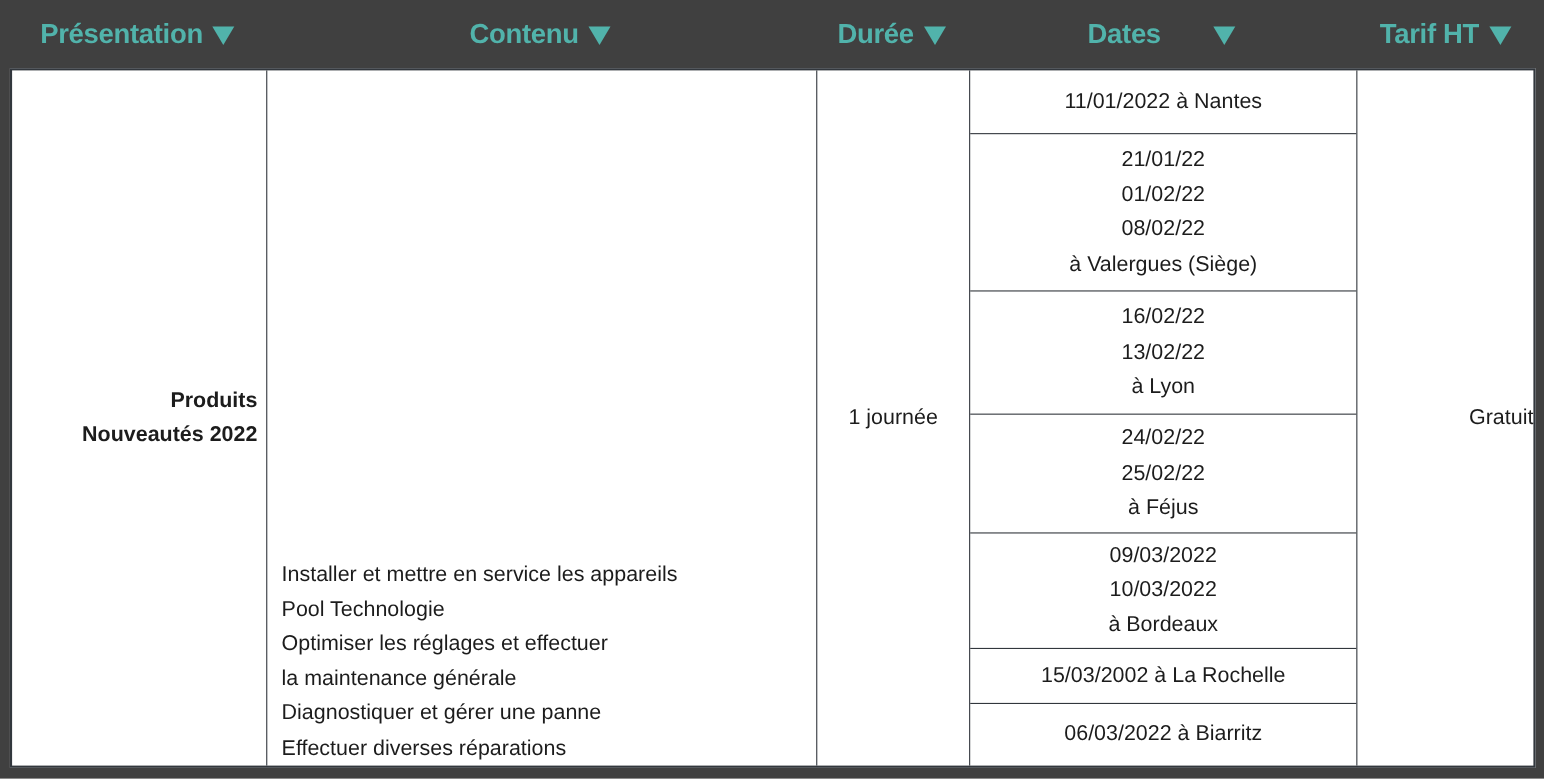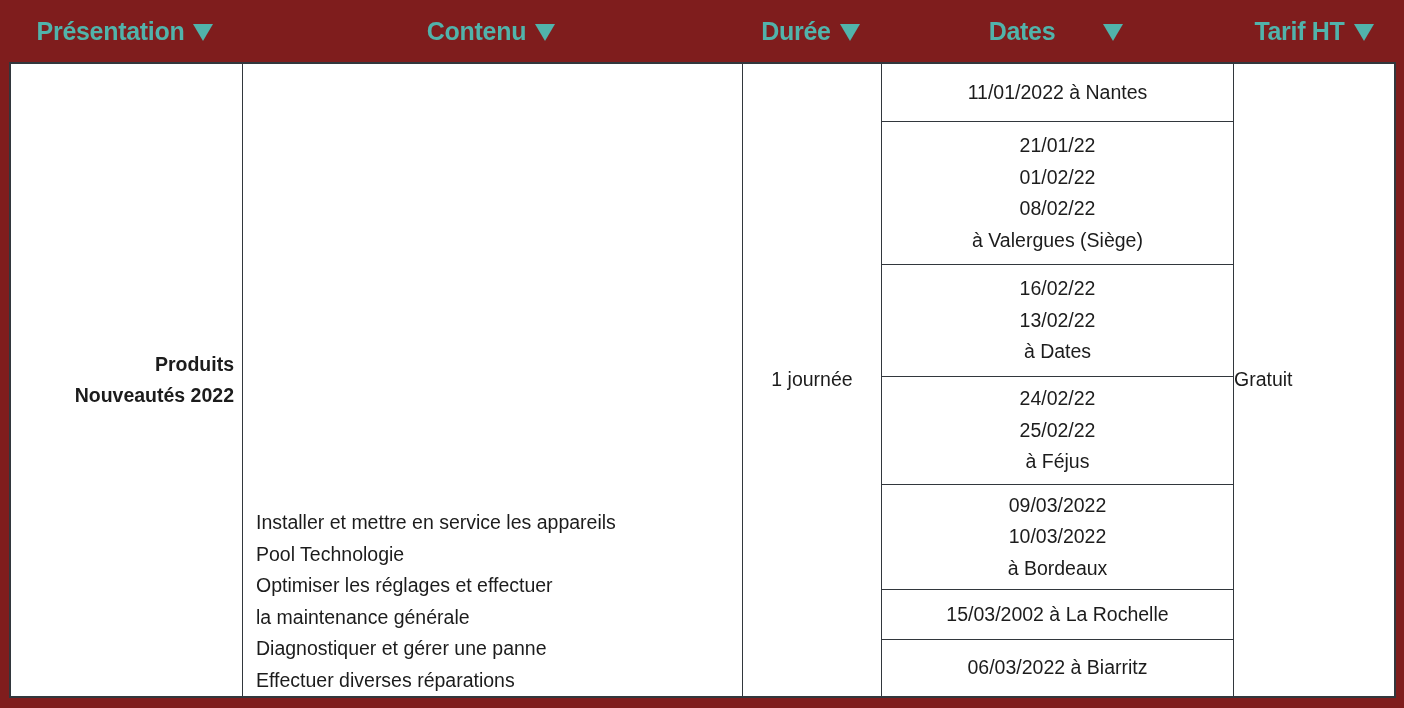--- a/index.html
+++ b/index.html
@@ -8,21 +8,21 @@
     --text:#1c1c1c;
   }
   *{box-sizing:border-box;margin:0;padding:0;}
   html,body{background:#ffffff;}
   body{
     width:1404px;height:708px;
     font-family:"Liberation Sans","DejaVu Sans",sans-serif;
     color:var(--text);
     overflow:hidden;
   }
-  .page{position:relative;width:1404px;height:708px;background:#7f1d1d;}
+  .page{position:relative;width:1404px;height:708px;background:#404040;}
 
   
   .header-row{
     display:flex;
     margin-left:9px;
     width:1387px;
     height:62px;
   }
   .hcell{
     display:flex;
@@ -61,21 +61,21 @@
   .col{
     border-right:1px solid var(--border);
     display:flex;
     flex-direction:column;
   }
   .col:last-child{border-right:none;}
   .col-presentation{width:232px;justify-content:center;}
   .col-contenu{width:500px;justify-content:flex-end;}
   .col-duree{width:139px;justify-content:center;align-items:center;}
   .col-dates{width:352px;}
-  .col-tarif{flex:1;justify-content:center;align-items:flex-start;}
+  .col-tarif{flex:1;justify-content:center;align-items:flex-end;}
 
   .cell-text{
     font-size:19.5px;
     line-height:31.5px;
   }
   .col-presentation .cell-text{
     font-weight:bold;
     padding-left:19px;
     padding-right:8px;
     text-align:right;
@@ -162,21 +162,21 @@
       </div>
       <div class="date-cell dh2">
         <div>21/01/22</div>
         <div>01/02/22</div>
         <div>08/02/22</div>
         <div>à Valergues (Siège)</div>
       </div>
       <div class="date-cell dh3">
         <div>16/02/22</div>
         <div>13/02/22</div>
-        <div>à Dates</div>
+        <div>à Lyon</div>
       </div>
       <div class="date-cell dh4">
         <div>24/02/22</div>
         <div>25/02/22</div>
         <div>à Féjus</div>
       </div>
       <div class="date-cell dh5">
         <div>09/03/2022</div>
         <div>10/03/2022</div>
         <div>à Bordeaux</div>

